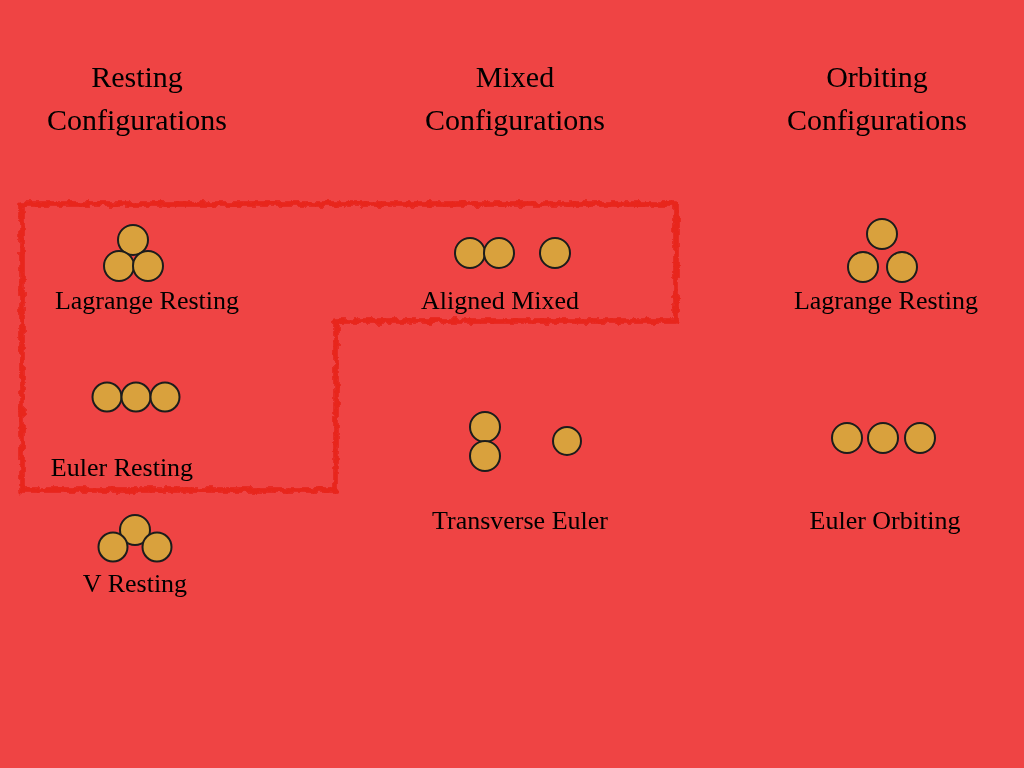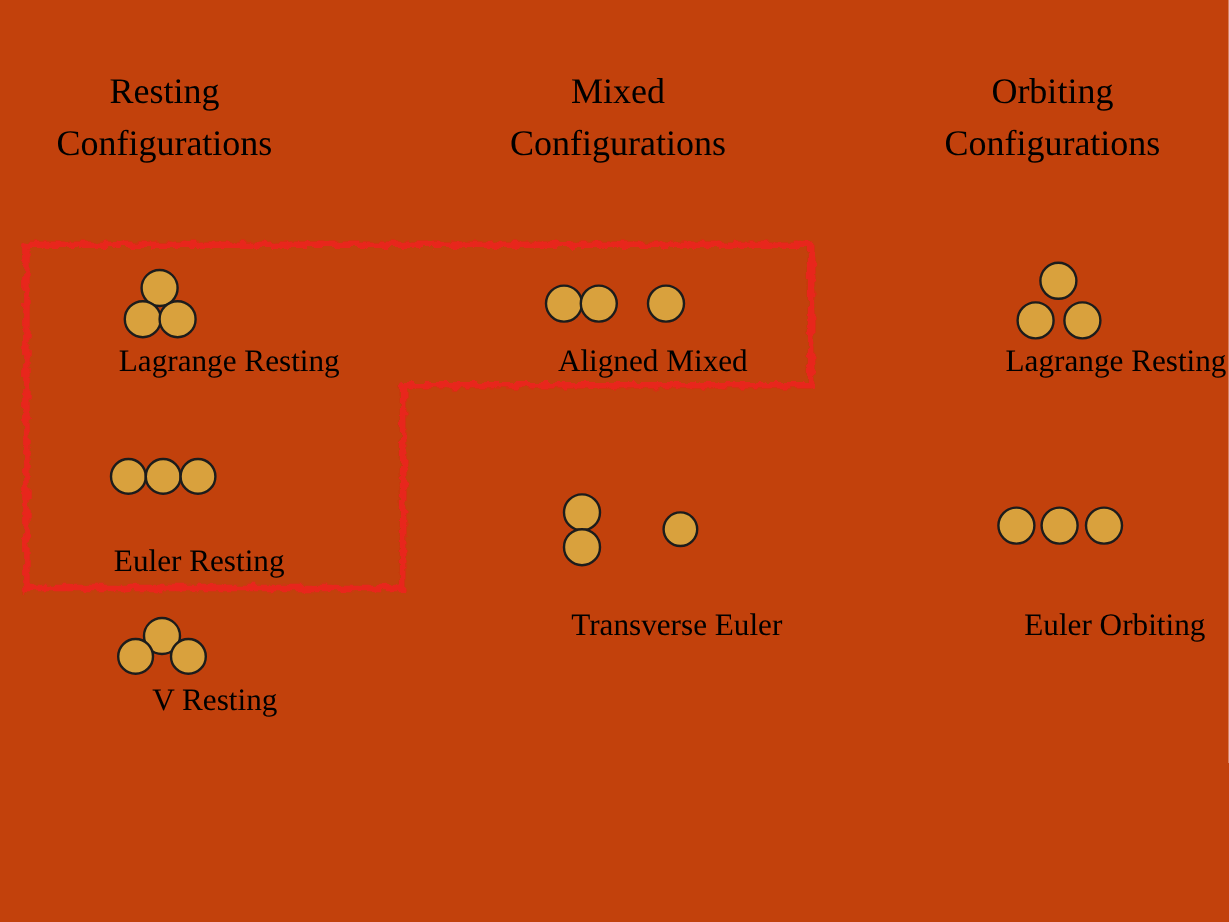--- a/index.html
+++ b/index.html
@@ -4,21 +4,21 @@
 <style>
   html, body {
     margin: 0;
     padding: 0;
     background: #ffffff;
   }
   #canvas {
     position: relative;
     width: 1024px;
     height: 768px;
-    background: #c2410c;
+    background: #ef4444;
     overflow: hidden;
     font-family: "Liberation Serif", "DejaVu Serif", serif;
     color: #000000;
   }
   .col-header {
     position: absolute;
     top: 55px;
     width: 300px;
     transform: translateX(-50%);
     text-align: center;
@@ -50,21 +50,20 @@
   }
 
   .cfg-label {
     position: absolute;
     transform: translateX(-50%);
     font-size: 26px;
     line-height: 30px;
     white-space: nowrap;
     color: #000000;
     text-align: center;
-    margin-left: 44px;
   }
 </style>
 </head>
 <body>
 
 <div id="canvas">
 
   <div class="col-header" id="header-resting">Resting
 Configurations</div>
 

